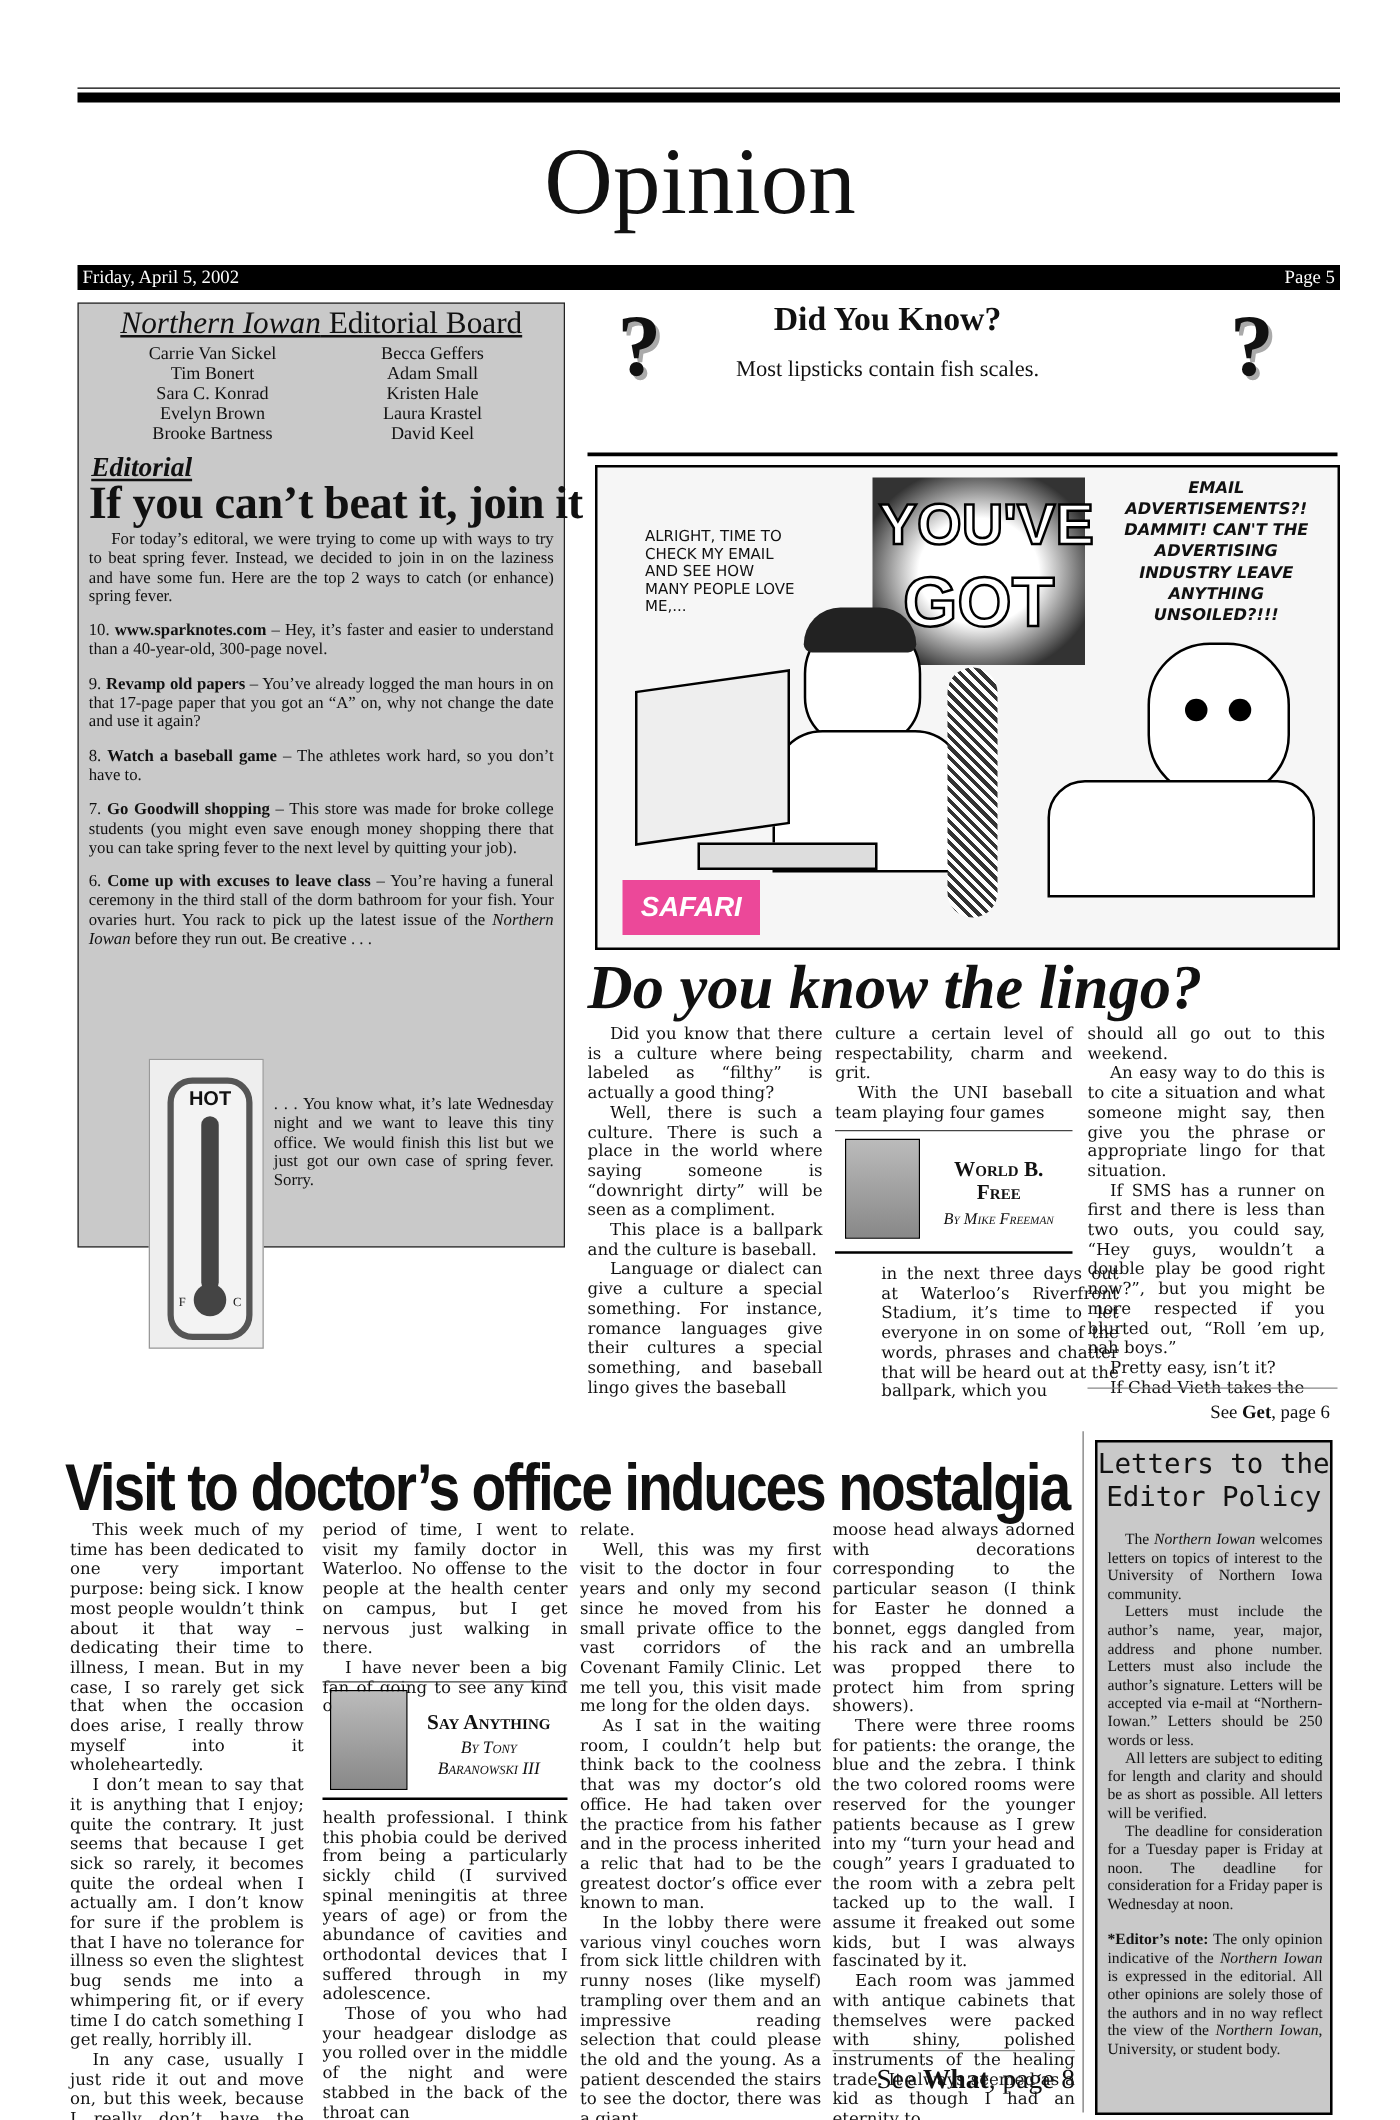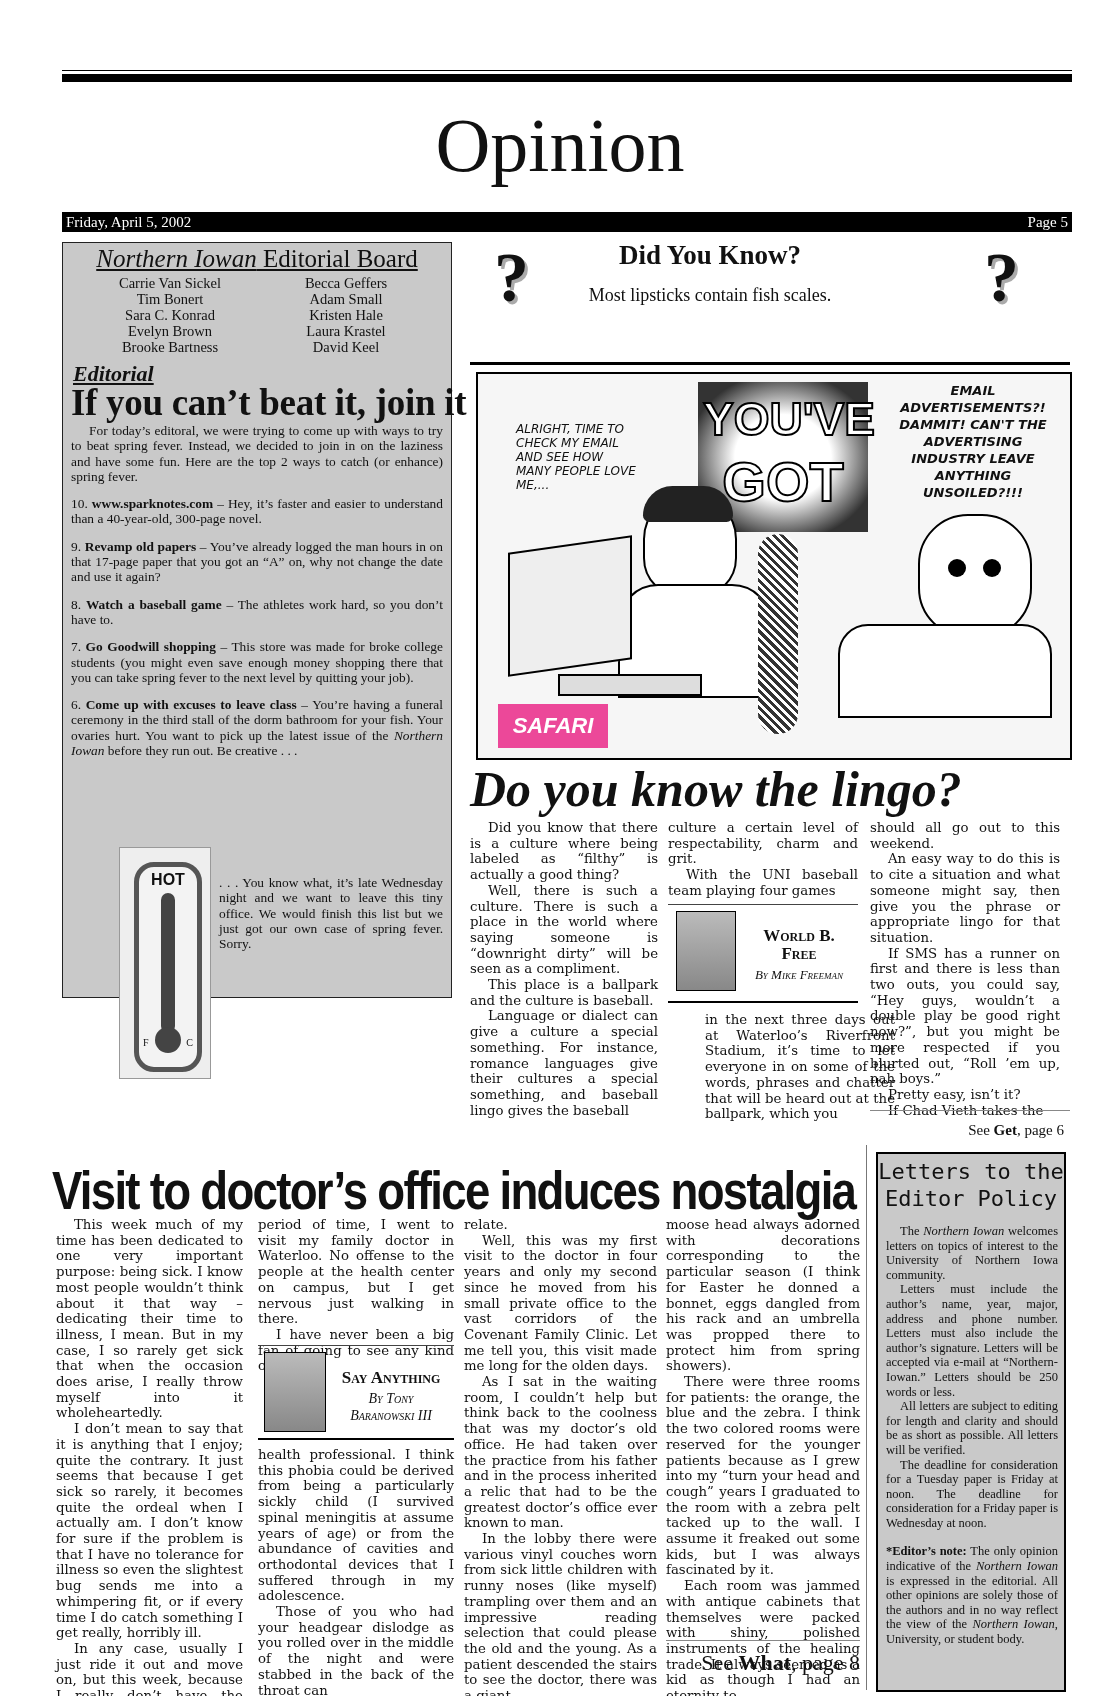--- a/index.html
+++ b/index.html
@@ -73,42 +73,42 @@
     <div>David Keel</div>
   </div>
   <div class="abs ed-label">Editorial</div>
   <div class="abs ed-head">If you can’t beat it, join it</div>
   <div class="abs ed-body">
     <p class="ind">For today’s editoral, we were trying to come up with ways to try to beat spring fever. Instead, we decided to join in on the laziness and have some fun. Here are the top 2 ways to catch (or enhance) spring fever.</p>
     <p><span>10.</span> <b>www.sparknotes.com</b><span> – Hey, it’s faster and easier to understand than a 40-year-old, 300-page novel.</span></p>
     <p><span>9.</span> <b>Revamp old papers</b><span> – You’ve already logged the man hours in on that 17-page paper that you got an “A” on, why not change the date and use it again?</span></p>
     <p><span>8.</span> <b>Watch a baseball game</b><span> – The athletes work hard, so you don’t have to.</span></p>
     <p><span>7.</span> <b>Go Goodwill shopping</b><span> – This store was made for broke college students (you might even save enough money shopping there that you can take spring fever to the next level by quitting your job).</span></p>
-    <p><span>6.</span> <b>Come up with excuses to leave class</b><span> – You’re having a funeral ceremony in the third stall of the dorm bathroom for your fish. Your ovaries hurt. You want to pick up the latest issue of the </span><i>Northern Iowan</i><span> before they run out. Be creative . . .</span></p>
+    <p><span>6.</span> <b>Come up with excuses to leave class</b><span> – You’re having a funeral ceremony in the third stall of the dorm bathroom for your fish. Your ovaries hurt. You rack to pick up the latest issue of the </span><i>Northern Iowan</i><span> before they run out. Be creative . . .</span></p>
   </div>
   <div class="abs thermo">
     <div class="thermo-inner">
       <div style="position:absolute;left:0;top:4px;width:100%;text-align:center;font-family:'Liberation Sans',sans-serif;font-weight:bold;font-size:16px;">HOT</div>
       <div style="position:absolute;left:22px;top:26px;width:14px;height:140px;background:#444;border-radius:7px;"></div>
       <div style="position:absolute;left:16px;top:160px;width:26px;height:26px;background:#444;border-radius:50%;"></div>
       <div style="position:absolute;left:4px;top:170px;font-size:10px;">F</div>
       <div style="position:absolute;right:4px;top:170px;font-size:10px;">C</div>
     </div>
   </div>
   <div class="abs ed-close">. . . You know what, it’s late Wednesday night and we want to leave this tiny office. We would finish this list but we just got our own case of spring fever. Sorry.</div>
 </div>
 
 <div class="abs qmark" style="left:494px;top:238px;">?</div>
 <div class="abs qmark" style="left:984px;top:238px;">?</div>
 <div class="abs dyk-title">Did You Know?</div>
 <div class="abs dyk-text">Most lipsticks contain fish scales.</div>
 <div class="abs rule-dyk"></div>
 
 <div class="abs cartoon">
-  <div class="abs" style="left:38px;top:48px;width:120px;font-family:'DejaVu Sans',sans-serif;font-size:12px;line-height:14px;font-style:italic;">ALRIGHT, TIME TO CHECK MY EMAIL AND SEE HOW MANY PEOPLE LOVE ME,...</div>
+  <div class="abs" style="left:38px;top:48px;width:120px;font-family:'DejaVu Sans',sans-serif;font-size:12px;line-height:14px;">ALRIGHT, TIME TO CHECK MY EMAIL AND SEE HOW MANY PEOPLE LOVE ME,...</div>
   <div class="abs" style="left:220px;top:8px;width:170px;height:150px;background:radial-gradient(#fff 40%,#333 80%);"></div>
   <div class="abs" style="left:225px;top:20px;width:160px;text-align:center;font-family:'Liberation Sans',sans-serif;font-weight:bold;font-size:46px;line-height:50px;color:#fff;-webkit-text-stroke:2px #000;">YOU'VE</div>
   <div class="abs" style="left:225px;top:78px;width:160px;text-align:center;font-family:'Liberation Sans',sans-serif;font-weight:bold;font-size:56px;line-height:60px;color:#fff;-webkit-text-stroke:2px #000;">GOT</div>
   <div class="abs" style="left:410px;top:8px;width:170px;font-family:'DejaVu Sans',sans-serif;font-size:13px;line-height:17px;font-style:italic;font-weight:bold;text-align:center;">EMAIL ADVERTISEMENTS?! DAMMIT! CAN'T THE ADVERTISING INDUSTRY LEAVE ANYTHING UNSOILED?!!!</div>
 
   <div class="abs" style="left:165px;top:120px;width:90px;height:100px;border:2px solid #000;border-radius:45px 45px 40px 40px;background:#fff;"></div>
   <div class="abs" style="left:165px;top:112px;width:90px;height:36px;background:#222;border-radius:45px 45px 10px 10px;"></div>
   <div class="abs" style="left:140px;top:210px;width:150px;height:110px;border:2px solid #000;border-radius:40px 40px 0 0;background:#fff;"></div>
   <div class="abs" style="left:30px;top:170px;width:120px;height:120px;border:2px solid #000;background:#eee;transform:skewY(-8deg);"></div>
   <div class="abs" style="left:80px;top:300px;width:140px;height:18px;border:2px solid #000;background:#ddd;"></div>
@@ -169,21 +169,21 @@
 </div>
 <div class="abs mugbox" style="left:258px;top:1345px;width:196px;height:92px;">
   <div class="abs mug" style="left:6px;top:6px;width:60px;height:78px;"></div>
   <div class="abs smallcaps" style="left:70px;top:22px;width:126px;text-align:center;font-weight:bold;font-size:17px;">Say Anything</div>
   <div class="abs smallcaps" style="left:70px;top:44px;width:126px;text-align:center;font-style:italic;font-size:14px;line-height:17px;">
       <div>By Tony</div>
       <div>Baranowski III</div>
     </div>
 </div>
 <div class="abs col" style="left:258px;top:1447px;width:196px;">
-  <p>health professional. I think this phobia could be derived from being a particularly sickly child (I survived spinal meningitis at assume years of age) or from the abundance of cavities and orthodontal devices that I suffered through in my adolescence.</p>
+  <p>health professional. I think this phobia could be derived from being a particularly sickly child (I survived spinal meningitis at three years of age) or from the abundance of cavities and orthodontal devices that I suffered through in my adolescence.</p>
   <p class="ind">Those of you who had your headgear dislodge as you rolled over in the middle of the night and were stabbed in the back of the throat can</p>
 </div>
 <div class="abs col" style="left:464px;top:1217px;width:193px;">
   <p>relate.</p>
   <p class="ind">Well, this was my first visit to the doctor in four years and only my second since he moved from his small private office to the vast corridors of the Covenant Family Clinic. Let me tell you, this visit made me long for the olden days.</p>
   <p class="ind">As I sat in the waiting room, I couldn’t help but think back to the coolness that was my doctor’s old office. He had taken over the practice from his father and in the process inherited a relic that had to be the greatest doctor’s office ever known to man.</p>
   <p class="ind">In the lobby there were various vinyl couches worn from sick little children with runny noses (like myself) trampling over them and an impressive reading selection that could please the old and the young. As a patient descended the stairs to see the doctor, there was a giant</p>
 </div>
 <div class="abs col" style="left:666px;top:1217px;width:194px;">
   <p>moose head always adorned with decorations corresponding to the particular season (I think for Easter he donned a bonnet, eggs dangled from his rack and an umbrella was propped there to protect him from spring showers).</p>

